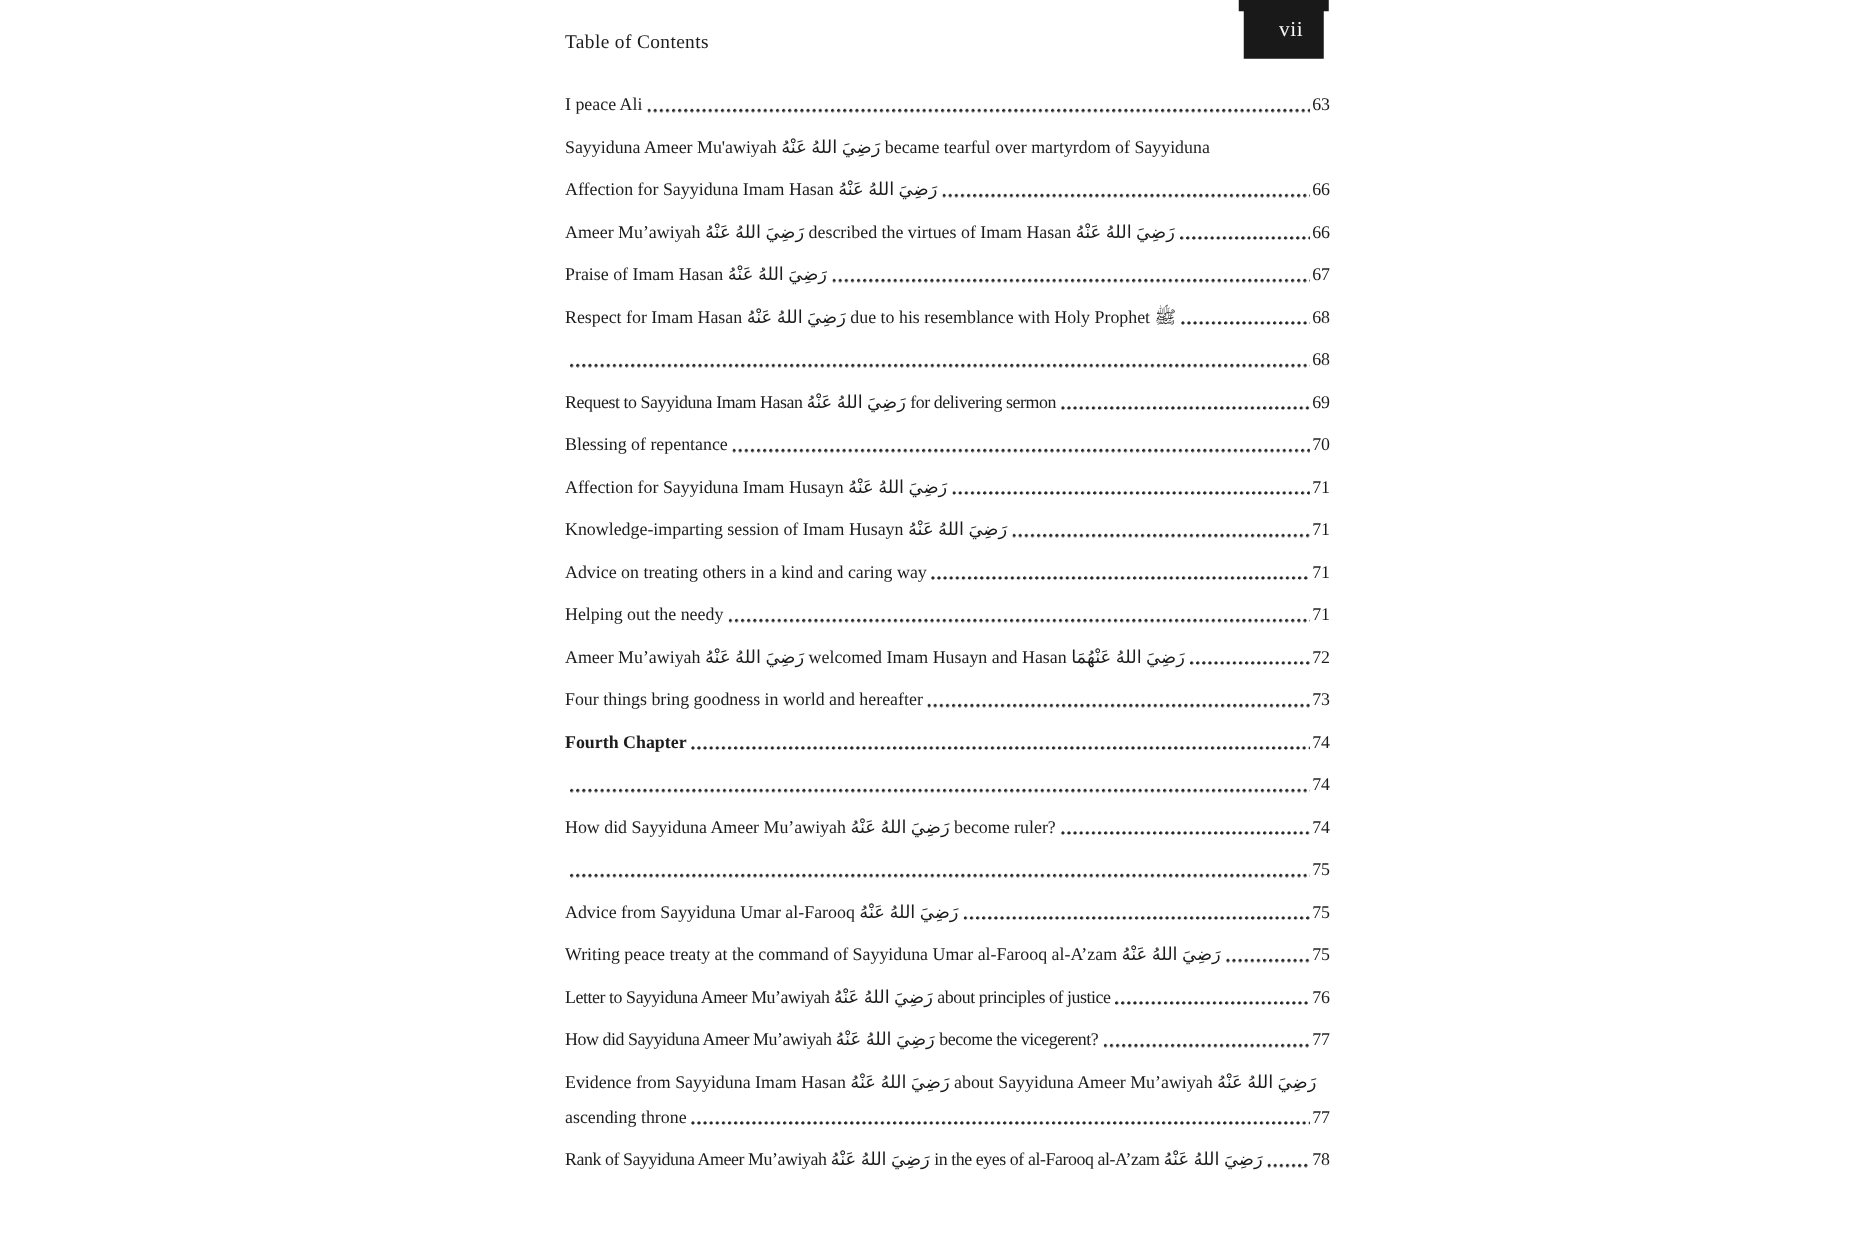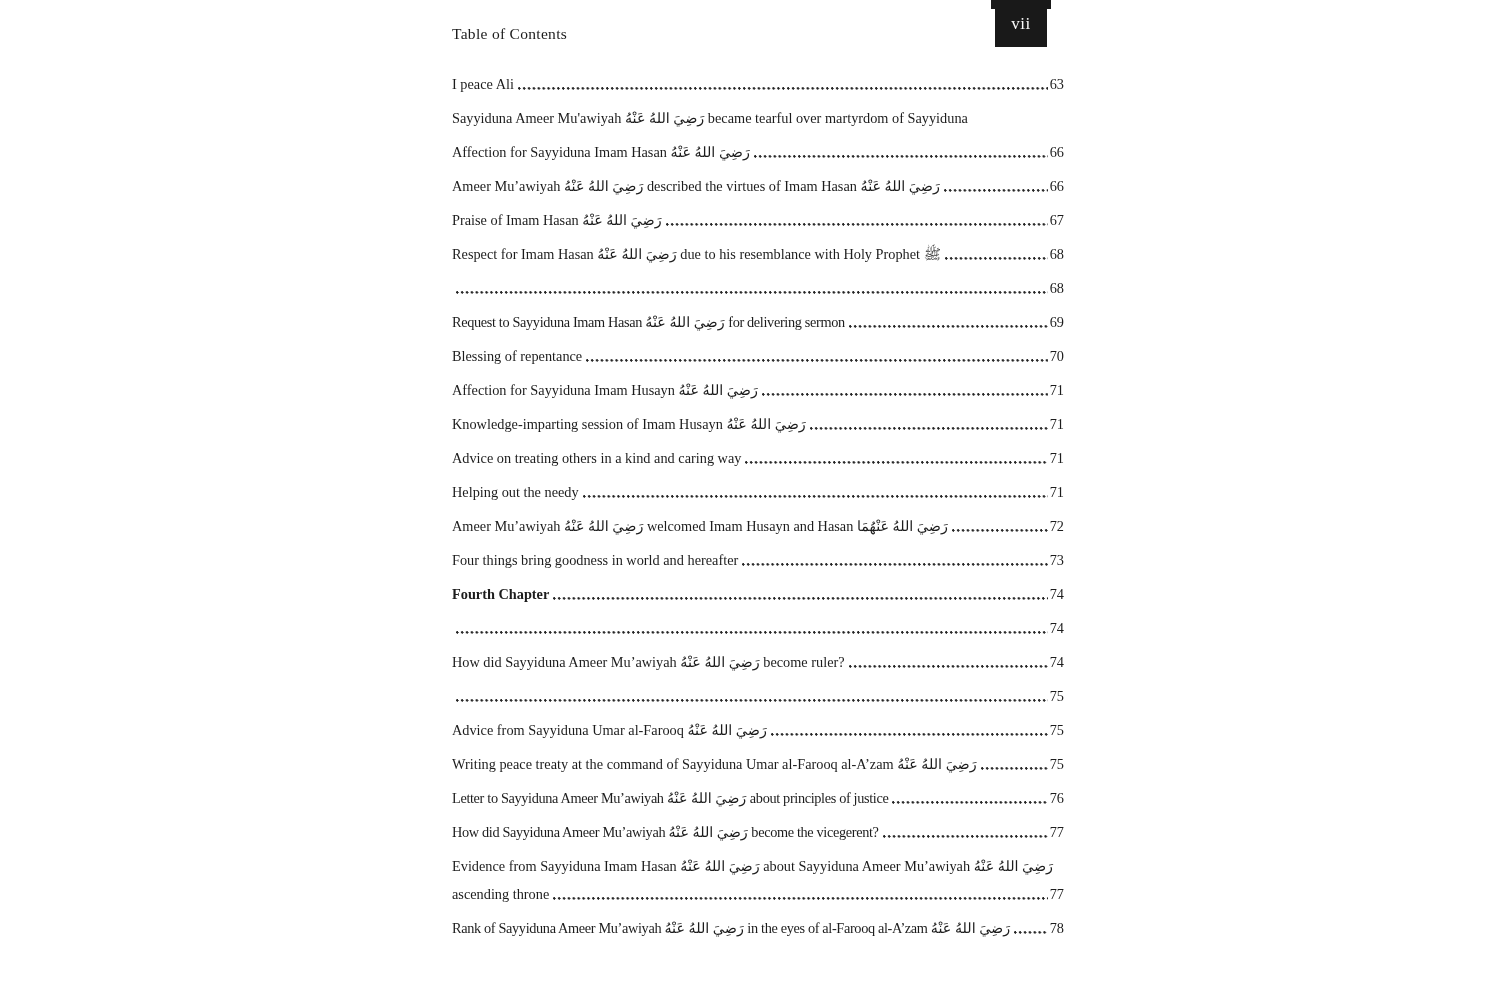--- a/index.html
+++ b/index.html
@@ -30,20 +30,21 @@
     top: 0;
     width: 52px;
     height: 47px;
     background: #191919;
     color: #fafafa;
     display: flex;
     align-items: center;
     justify-content: center;
     font-size: 17px;
     letter-spacing: 0.5px;
+    padding-left: 12px;
   }
   
   .folio-tab::before, .folio-tab::after {
     content: "";
     position: absolute;
     top: 0;
     width: 5px;
     height: 9px;
     background: #191919;
   }

